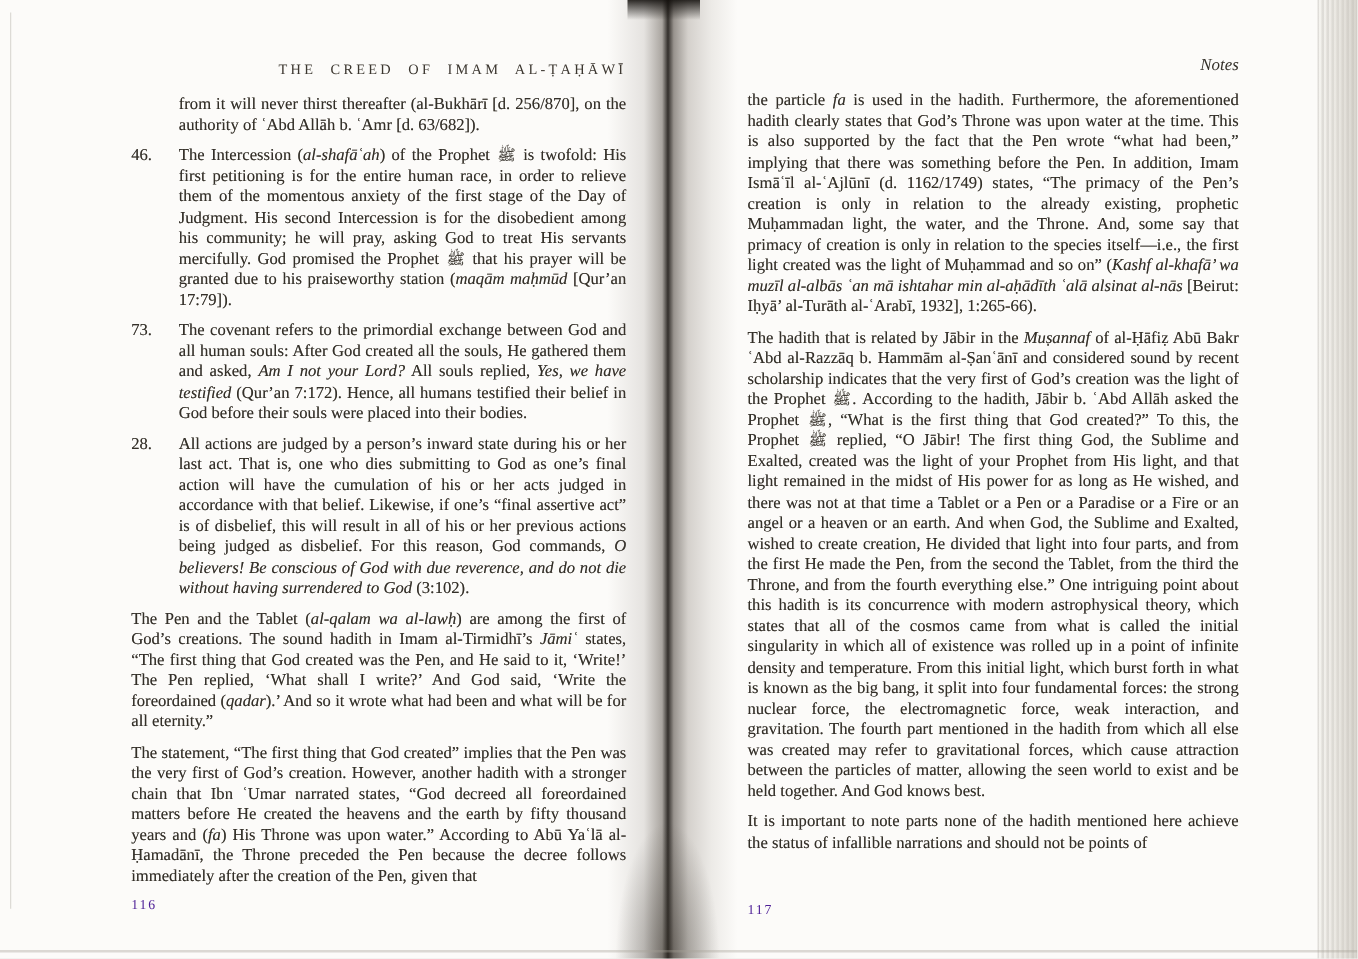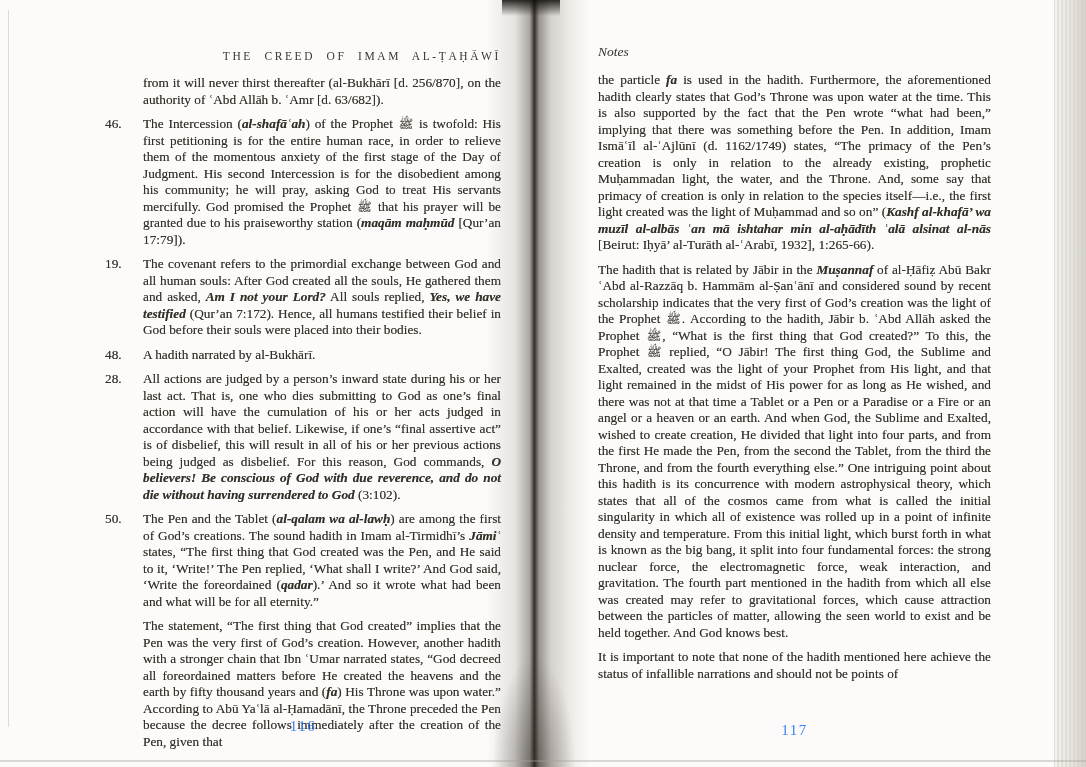--- a/index.html
+++ b/index.html
@@ -10,34 +10,34 @@
     color:#343029;
   }
   
   .left-col  { position:absolute; left:105px; top:50px; width:396px; }
   .right-col { position:absolute; left:598px; top:44px; width:393px; }
 
   .running-head {
     text-align:right; font-size:11.5px; letter-spacing:2.6px; word-spacing:6px;
     color:#3b362f; margin-bottom:13px; white-space:nowrap;
   }
-  .notes-head { text-align:left; font-style:italic; font-size:13.5px; margin-bottom:12px; }
+  .notes-head { text-align:right; font-style:italic; font-size:13.5px; margin-bottom:12px; }
 
   .body-text { font-size:13.3px; line-height:16.5px; text-align:justify; text-shadow:0 0 .4px rgba(52,48,41,.55); }
 
   .para { margin:0 0 8px 0; }
   .intro-para { margin-left:38px; }
   .note { display:flex; margin-bottom:8px;justify-content:space-between; }
   .note-number { width:26px; flex:none; margin-right:12px; text-align:left; }
   .note-body { flex:1; min-width:0; }
   .note-body .para:last-child { margin-bottom:0; }
-  .it { font-style:italic;font-weight:bold; }
+  .it { font-style:italic; }
   .honorific { font-size:12px; line-height:1; padding:0 1px; }
 
-  .pagenum { position:absolute; font-size:15px; letter-spacing:1.5px; text-align:center; color:#3b82f6; }
+  .pagenum { position:absolute; font-size:11px; letter-spacing:1.5px; color:#4c1d95; }
   .pagenum-left  { left:105px; width:396px; top:718px; }
   .pagenum-right { left:598px; width:393px; top:722px; }
 
   
   .binding-shadow {
     position:absolute; left:486px; top:0; width:104px; height:767px; pointer-events:none;
     background:linear-gradient(90deg,
       rgba(110,100,90,0) 0%,
       rgba(110,100,92,0.16) 28%,
       rgba(80,72,63,0.48) 42%,
@@ -82,54 +82,47 @@
     <div class="running-head">THE CREED OF IMAM AL-ṬAḤĀWĪ</div>
     <div class="body-text">
         <div class="para intro-para"><span>from it will never thirst thereafter (al-Bukhārī [d. 256/870], on the authority of ʿAbd Allāh b. ʿAmr [d. 63/682]).</span></div>
         <div class="note">
           <div class="note-number">46.</div>
           <div class="note-body">
             <div class="para"><span>The Intercession (</span><span class="it">al-shafāʿah</span><span>) of the Prophet </span><span class="honorific">ﷺ</span><span> is twofold: His first petitioning is for the entire human race, in order to relieve them of the momentous anxiety of the first stage of the Day of Judgment. His second Intercession is for the disobedient among his community; he will pray, asking God to treat His servants mercifully. God promised the Prophet </span><span class="honorific">ﷺ</span><span> that his prayer will be granted due to his praiseworthy station (</span><span class="it">maqām maḥmūd</span><span> [Qur’an 17:79]).</span></div>
           </div>
         </div>
         <div class="note">
-          <div class="note-number">19.</div>
+          <div class="note-number">73.</div>
           <div class="note-body">
             <div class="para"><span>The covenant refers to the primordial exchange between God and all human souls: After God created all the souls, He gathered them and asked, </span><span class="it">Am I not your Lord?</span><span> All souls replied, </span><span class="it">Yes, we have testified</span><span> (Qur’an 7:172). Hence, all humans testified their belief in God before their souls were placed into their bodies.</span></div>
-          </div>
-        </div>
-        <div class="note">
-          <div class="note-number">48.</div>
-          <div class="note-body">
-            <div class="para"><span>A hadith narrated by al-Bukhārī.</span></div>
           </div>
         </div>
         <div class="note">
           <div class="note-number">28.</div>
           <div class="note-body">
             <div class="para"><span>All actions are judged by a person’s inward state during his or her last act. That is, one who dies submitting to God as one’s final action will have the cumulation of his or her acts judged in accordance with that belief. Likewise, if one’s “final assertive act” is of disbelief, this will result in all of his or her previous actions being judged as disbelief. For this reason, God commands, </span><span class="it">O believers! Be conscious of God with due reverence, and do not die without having surrendered to God</span><span> (3:102).</span></div>
           </div>
         </div>
         <div class="note">
-          <div class="note-number">50.</div>
           <div class="note-body">
             <div class="para"><span>The Pen and the Tablet (</span><span class="it">al-qalam wa al-lawḥ</span><span>) are among the first of God’s creations. The sound hadith in Imam al-Tirmidhī’s </span><span class="it">Jāmiʿ</span><span> states, “The first thing that God created was the Pen, and He said to it, ‘Write!’ The Pen replied, ‘What shall I write?’ And God said, ‘Write the foreordained (</span><span class="it">qadar</span><span>).’ And so it wrote what had been and what will be for all eternity.”</span></div>
             <div class="para"><span>The statement, “The first thing that God created” implies that the Pen was the very first of God’s creation. However, another hadith with a stronger chain that Ibn ʿUmar narrated states, “God decreed all foreordained matters before He created the heavens and the earth by fifty thousand years and (</span><span class="it">fa</span><span>) His Throne was upon water.” According to Abū Yaʿlā al-Ḥamadānī, the Throne preceded the Pen because the decree follows immediately after the creation of the Pen, given that</span></div>
           </div>
         </div>
       </div>
   </div>
   <div class="pagenum pagenum-left">116</div>
 
   <div class="right-col">
     <div class="notes-head">Notes</div>
     <div class="body-text">
         <div class="para"><span>the particle </span><span class="it">fa</span><span> is used in the hadith. Furthermore, the aforementioned hadith clearly states that God’s Throne was upon water at the time. This is also supported by the fact that the Pen wrote “what had been,” implying that there was something before the Pen. In addition, Imam Ismāʿīl al-ʿAjlūnī (d. 1162/1749) states, “The primacy of the Pen’s creation is only in relation to the already existing, prophetic Muḥammadan light, the water, and the Throne. And, some say that primacy of creation is only in relation to the species itself—i.e., the first light created was the light of Muḥammad and so on” (</span><span class="it">Kashf al-khafā’ wa muzīl al-albās ʿan mā ishtahar min al-aḥādīth ʿalā alsinat al-nās</span><span> [Beirut: Iḥyā’ al-Turāth al-ʿArabī, 1932], 1:265-66).</span></div>
         <div class="para"><span>The hadith that is related by Jābir in the </span><span class="it">Muṣannaf</span><span> of al-Ḥāfiẓ Abū Bakr ʿAbd al-Razzāq b. Hammām al-Ṣanʿānī and considered sound by recent scholarship indicates that the very first of God’s creation was the light of the Prophet </span><span class="honorific">ﷺ</span><span>. According to the hadith, Jābir b. ʿAbd Allāh asked the Prophet </span><span class="honorific">ﷺ</span><span>, “What is the first thing that God created?” To this, the Prophet </span><span class="honorific">ﷺ</span><span> replied, “O Jābir! The first thing God, the Sublime and Exalted, created was the light of your Prophet from His light, and that light remained in the midst of His power for as long as He wished, and there was not at that time a Tablet or a Pen or a Paradise or a Fire or an angel or a heaven or an earth. And when God, the Sublime and Exalted, wished to create creation, He divided that light into four parts, and from the first He made the Pen, from the second the Tablet, from the third the Throne, and from the fourth everything else.” One intriguing point about this hadith is its concurrence with modern astrophysical theory, which states that all of the cosmos came from what is called the initial singularity in which all of existence was rolled up in a point of infinite density and temperature. From this initial light, which burst forth in what is known as the big bang, it split into four fundamental forces: the strong nuclear force, the electromagnetic force, weak interaction, and gravitation. The fourth part mentioned in the hadith from which all else was created may refer to gravitational forces, which cause attraction between the particles of matter, allowing the seen world to exist and be held together. And God knows best.</span></div>
-        <div class="para"><span>It is important to note that none of the hadith mentioned here achieve the status of infallible narrations and should not be points of</span></div>
+        <div class="para"><span>It is important to note parts none of the hadith mentioned here achieve the status of infallible narrations and should not be points of</span></div>
       </div>
   </div>
   <div class="pagenum pagenum-right">117</div>
 
   <div class="binding-shadow"></div>
   <div class="page-edge-texture"></div>
   <div class="left-page-edge"></div>
   <div class="bottom-scan-edge"></div>
 
 </div>

